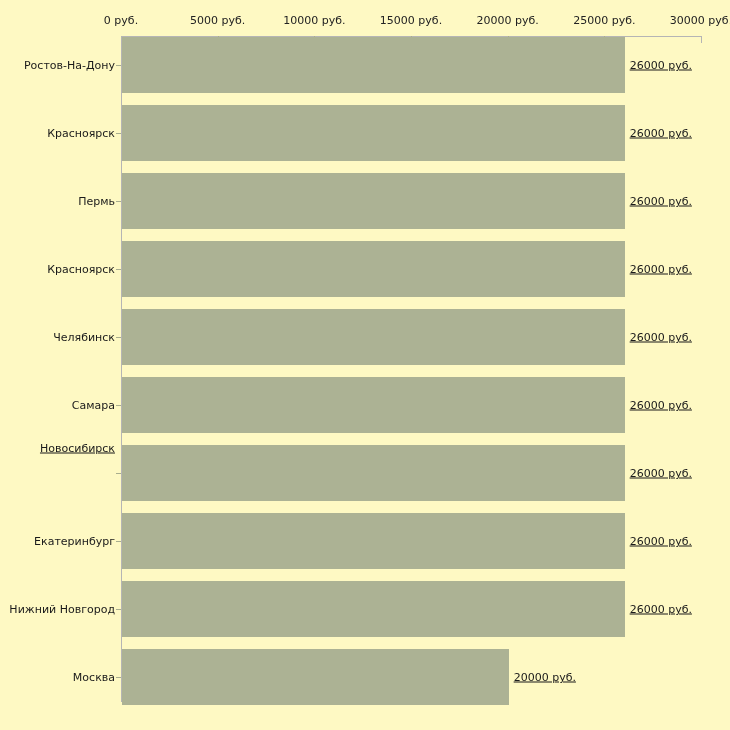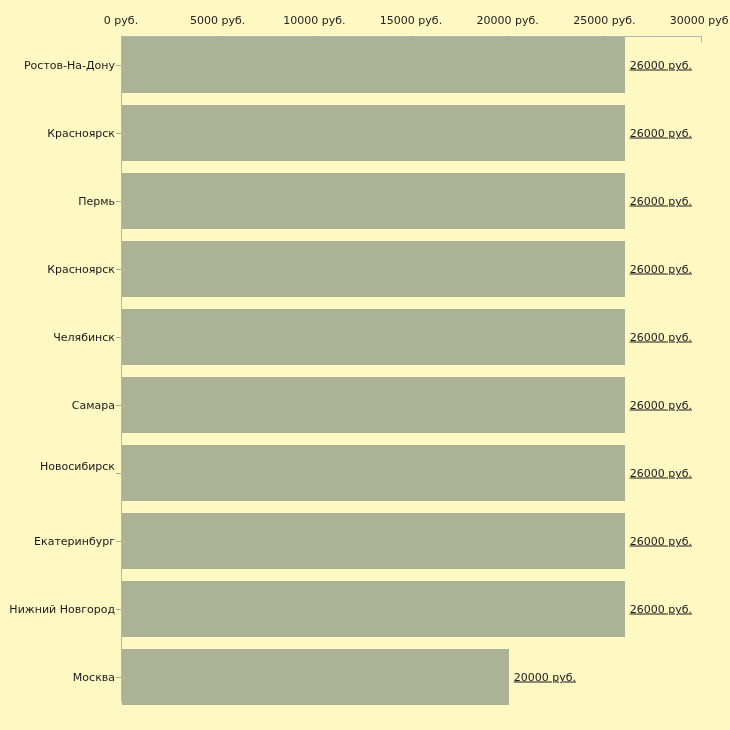--- a/index.html
+++ b/index.html
@@ -139,21 +139,21 @@
     <div class="cat-label" style="top: 133px;">Красноярск</div>
     <div class="y-tick" style="top: 133px;"></div>
     <div class="cat-label" style="top: 201px;">Пермь</div>
     <div class="y-tick" style="top: 201px;"></div>
     <div class="cat-label" style="top: 269px;">Красноярск</div>
     <div class="y-tick" style="top: 269px;"></div>
     <div class="cat-label" style="top: 337px;">Челябинск</div>
     <div class="y-tick" style="top: 337px;"></div>
     <div class="cat-label" style="top: 405px;">Самара</div>
     <div class="y-tick" style="top: 405px;"></div>
-    <div class="cat-label" style="top: 466px;">Новосибирск</div>
+    <div class="cat-label" style="top: 448px; text-decoration: underline;">Новосибирск</div>
     <div class="y-tick" style="top: 473px;"></div>
     <div class="cat-label" style="top: 541px;">Екатеринбург</div>
     <div class="y-tick" style="top: 541px;"></div>
     <div class="cat-label" style="top: 609px;">Нижний Новгород</div>
     <div class="y-tick" style="top: 609px;"></div>
     <div class="cat-label" style="top: 677px;">Москва</div>
     <div class="y-tick" style="top: 677px;"></div>
   </div>
 
 </body></html>

